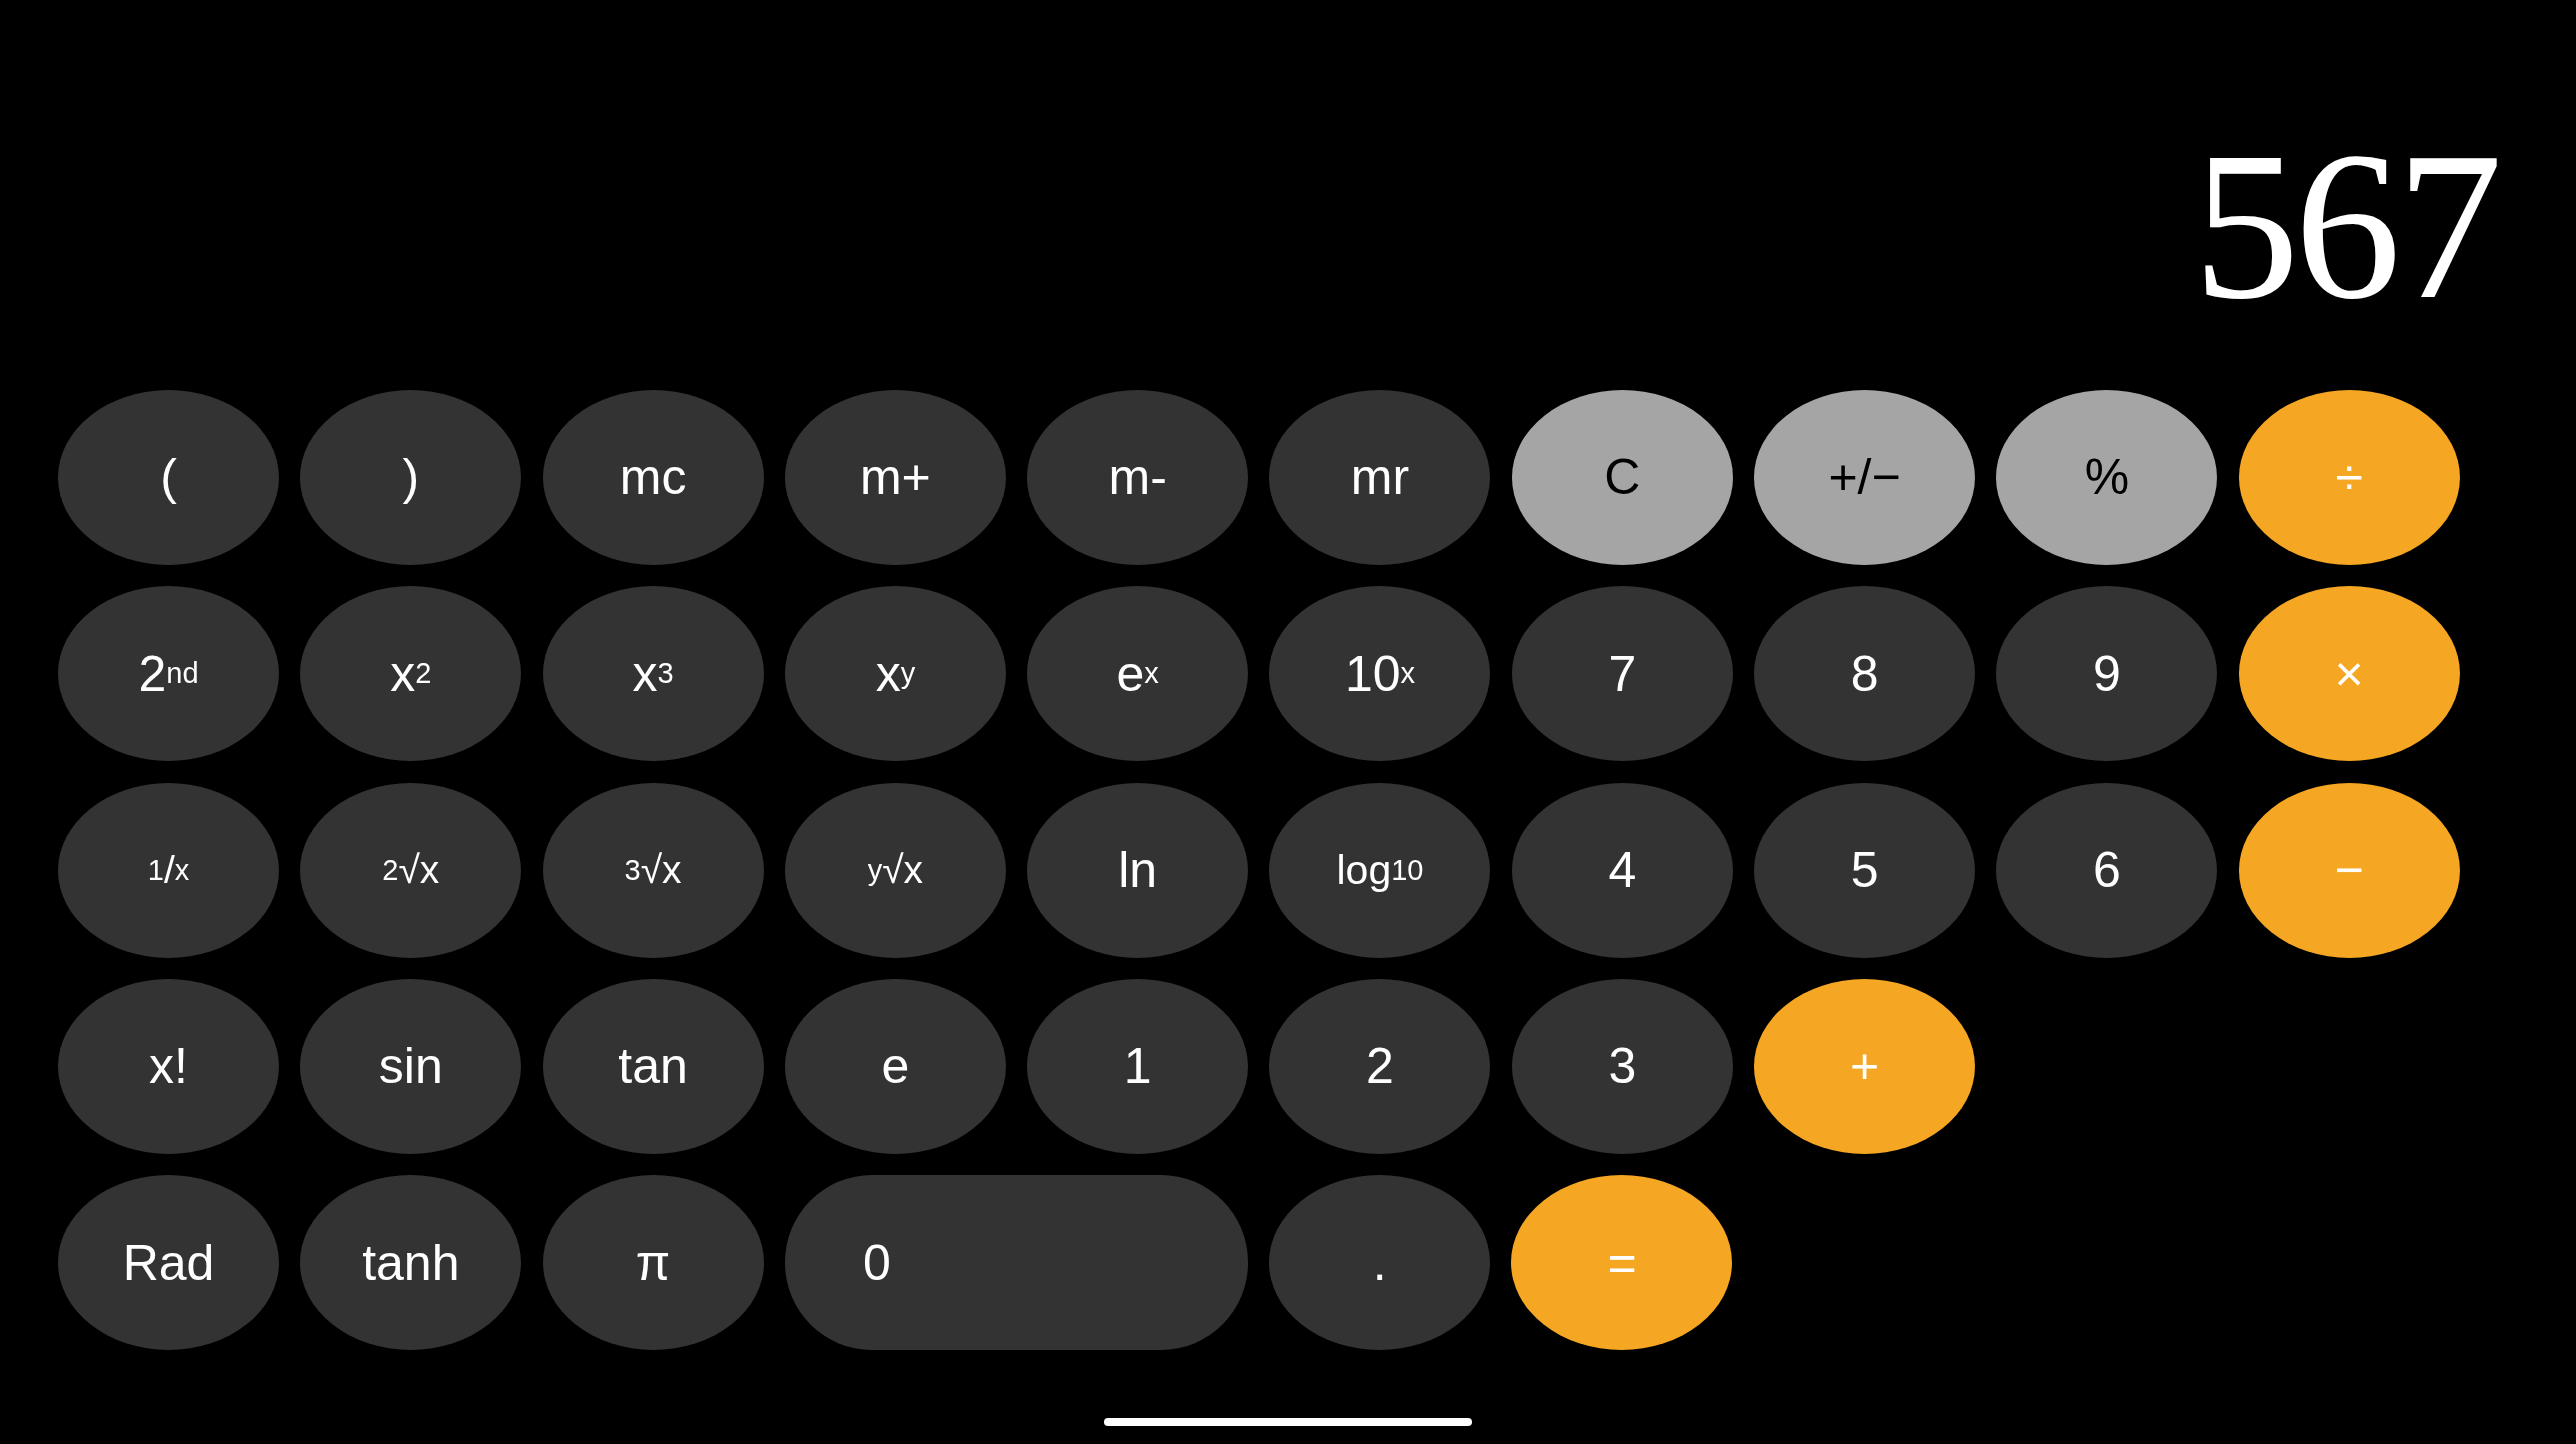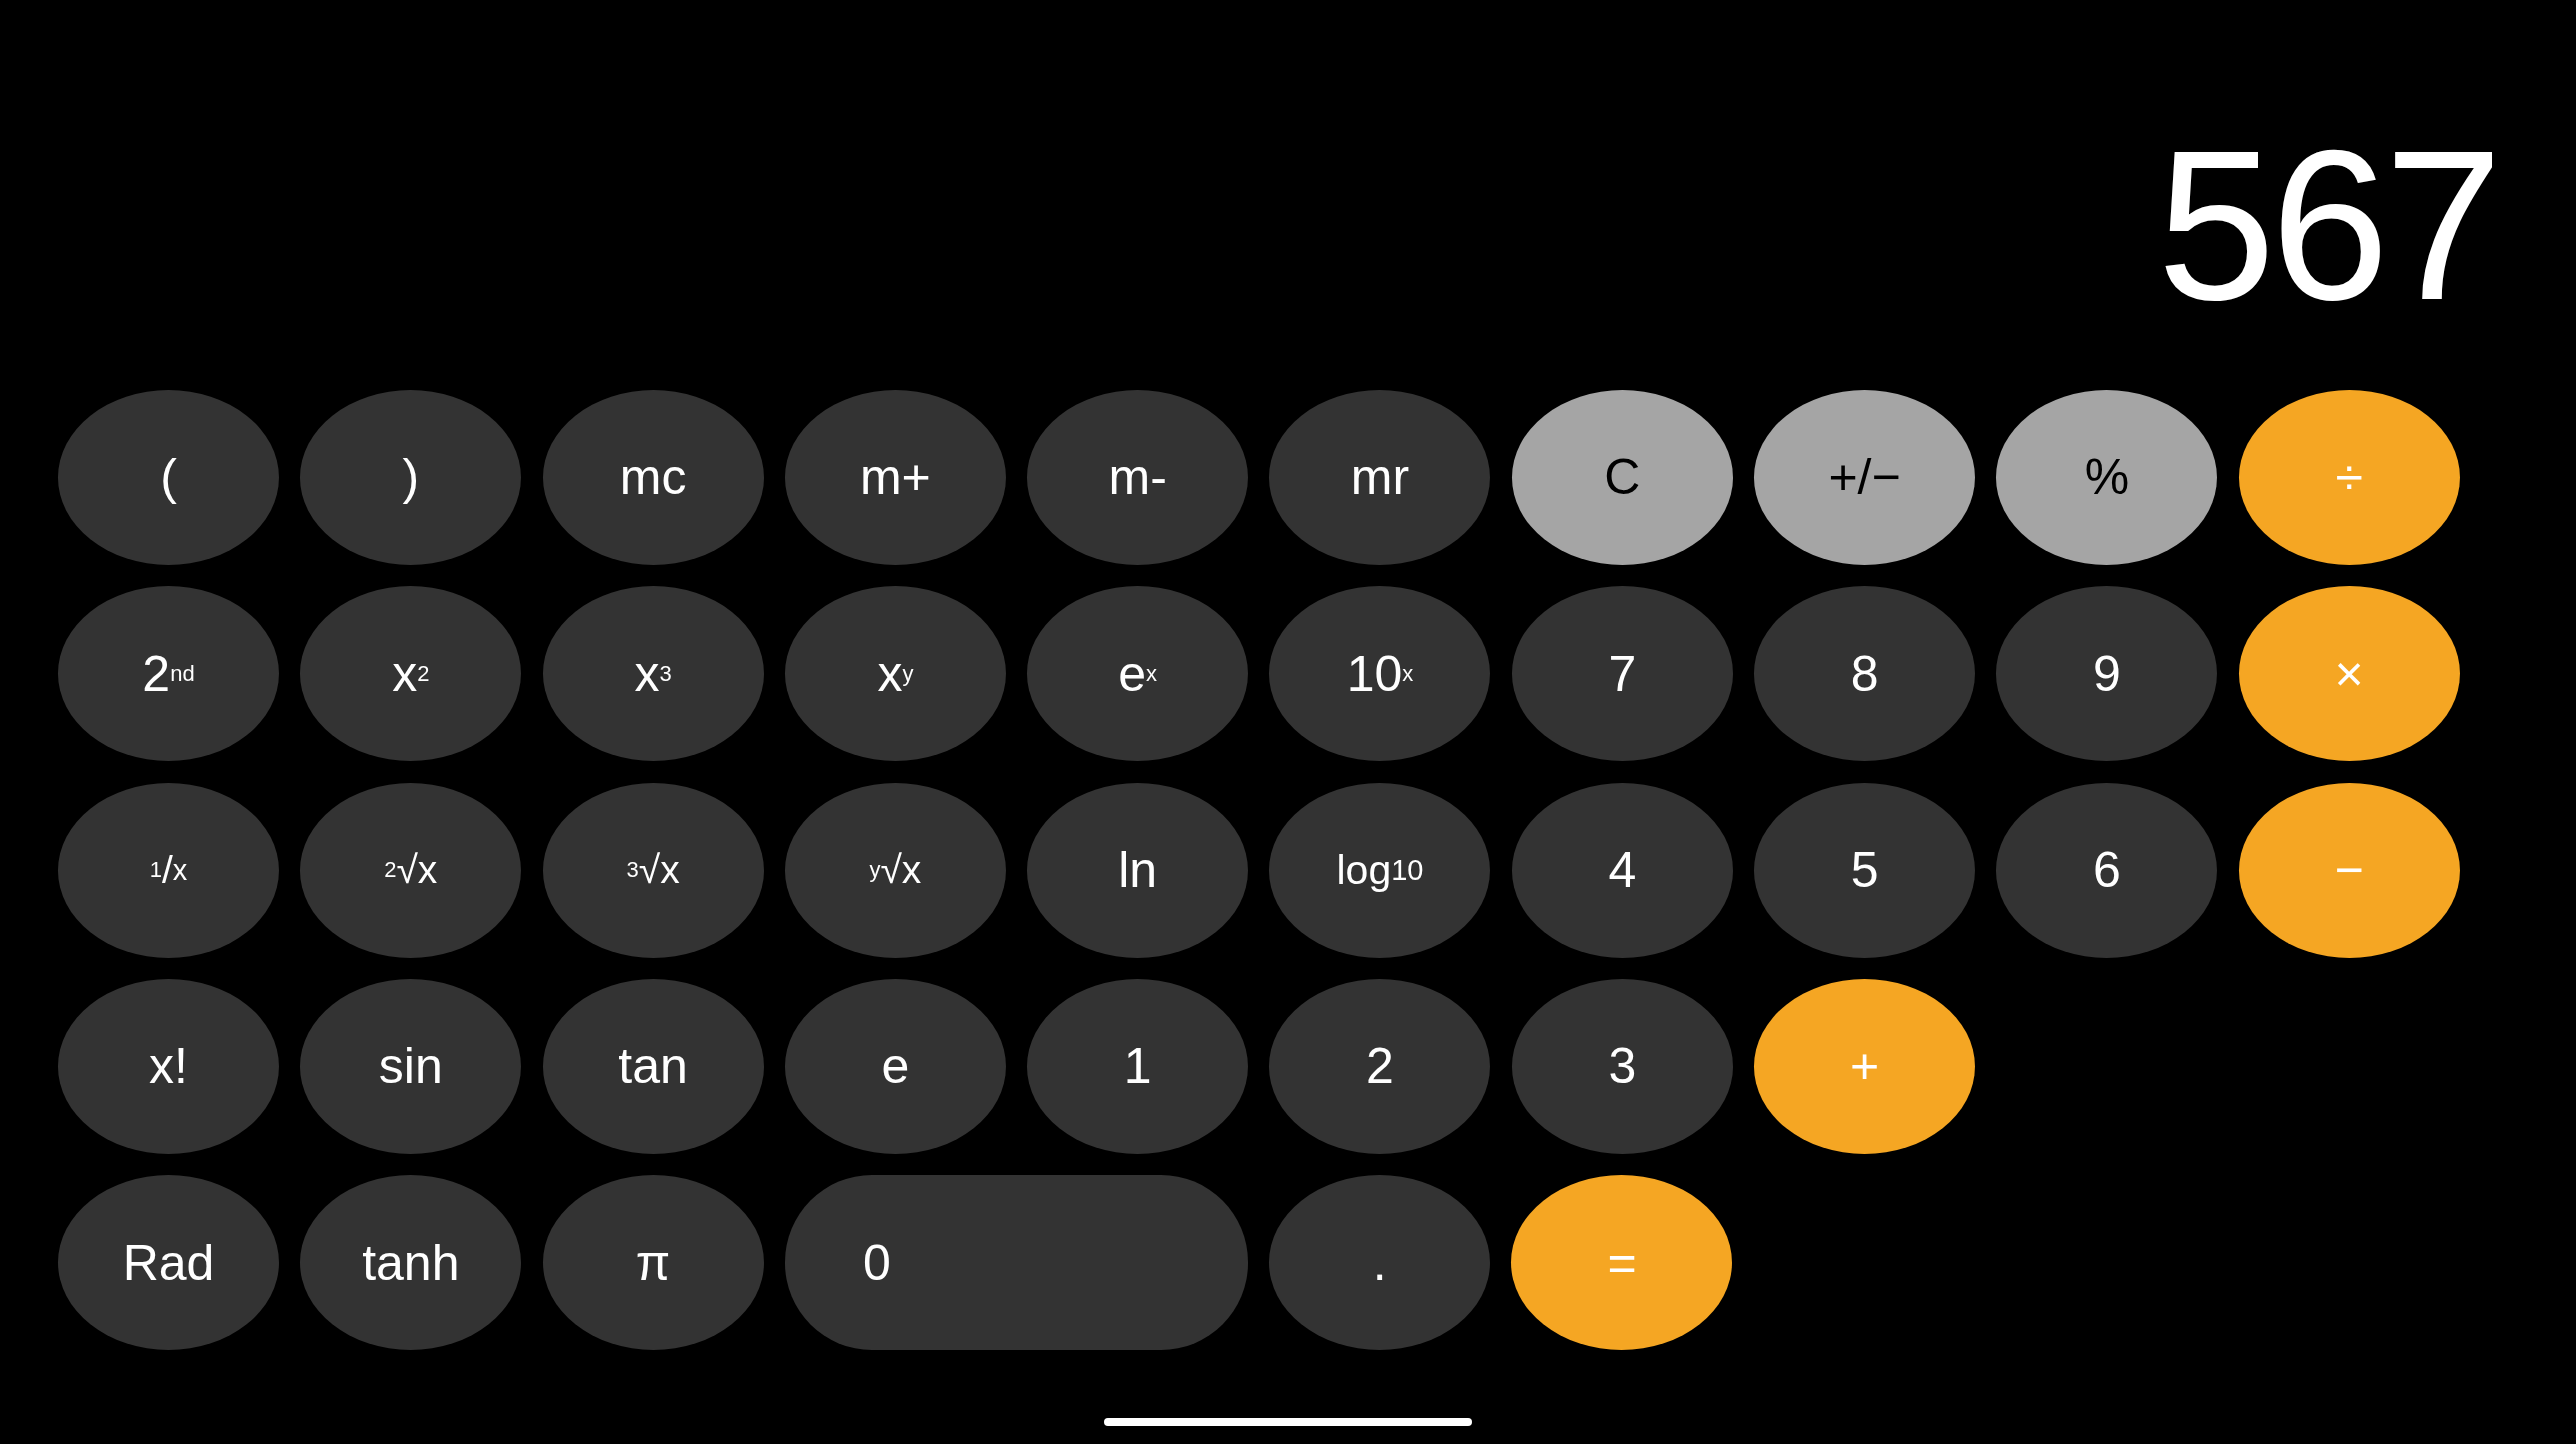--- a/index.html
+++ b/index.html
@@ -18,20 +18,21 @@
       flex-direction: column;
     }
 
     #display-area {
       flex: 1;
       display: flex;
       align-items: flex-end;
       justify-content: flex-end;
       padding: 0 78px 39px 78px;
       min-height: 213px;
+      font-family: Liberation Serif, serif;
     }
 
     #display-number {
       color: #fff;
       font-size: 213px;
       font-weight: 300;
       letter-spacing: -4.8px;
       line-height: 1;
     }
 
@@ -75,21 +76,21 @@
       background: #f5a623;
       color: #fff;
     }
 
     .btn-wide {
       border-radius: 87px;
       width: 463px;
     }
 
     .btn sup {
-      font-size: 22px;
+      font-size: 29px;
       vertical-align: super;
     }
 
     .btn sub {
       font-size: 29px;
       vertical-align: sub;
     }
 
     #home-indicator {
       display: flex;

